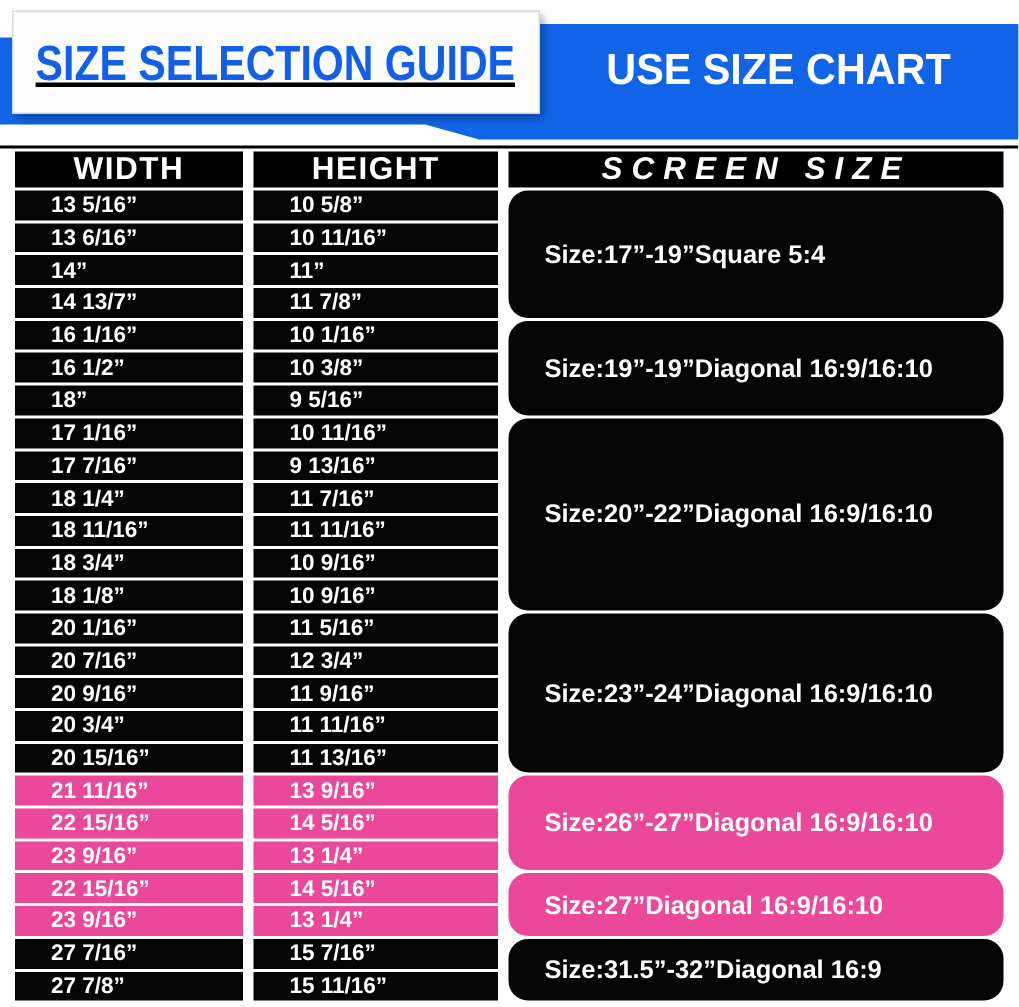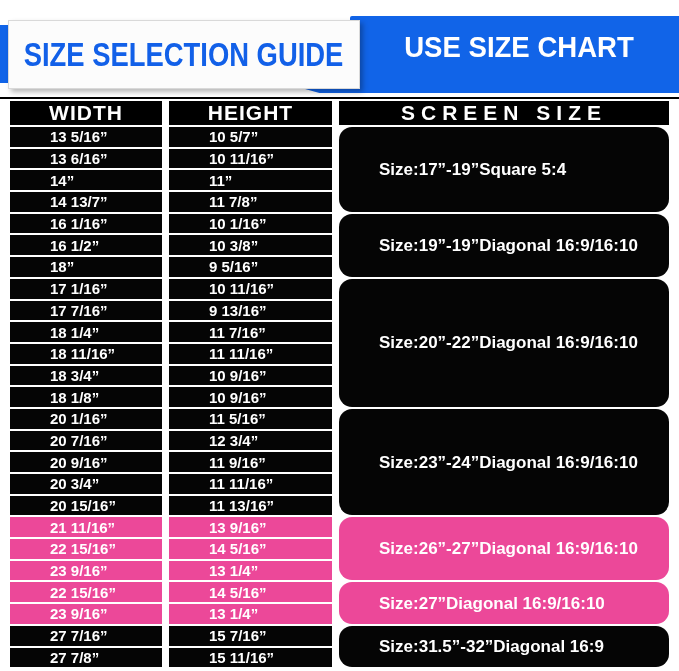--- a/index.html
+++ b/index.html
@@ -4,48 +4,48 @@
 <style>
   html,body{margin:0;padding:0;}
   body{
     width:679px;height:671px;overflow:hidden;background:#ffffff;
     font-family:"Liberation Sans",sans-serif;
   }
   
   .banner{position:relative;width:679px;height:97px;}
   .ribbon-svg{position:absolute;left:0;top:0;}
   .title-box{
-    position:absolute;left:8px;top:20px;width:350px;height:67px;
+    position:absolute;left:8px;top:7px;width:350px;height:67px;
     background:#fcfcfc;border:1px solid #d9d9d9;
     box-shadow:3px 3px 5px rgba(0,0,0,.28);
-    display:flex;align-items:center;justify-content:center;
+    display:flex;align-items:center;justify-content:center;text-decoration:underline;
   }
   .title-text{
     color:#1260e8;font-weight:bold;font-size:33px;white-space:nowrap;
     transform:scaleX(.83);letter-spacing:0px;
   }
   .banner-text{
     position:absolute;left:368px;top:31px;width:302px;text-align:center;
     color:#ffffff;font-weight:bold;font-size:29px;white-space:nowrap;
     transform:scaleX(.95);
   }
   
   .chart-wrap{border-top:2px solid #000;}
   table.size-chart{
     border-collapse:separate;border-spacing:7px 2px;
     margin-left:3px;width:673px;table-layout:fixed;
   }
   table.size-chart th{
     background:#000000;color:#ffffff;font-weight:bold;font-size:21px;
     height:24px;padding:0;text-align:center;letter-spacing:1px;
   }
-  table.size-chart th.screen-header{letter-spacing:6px;}
+  table.size-chart th.screen-header{letter-spacing:6px;font-style:italic;}
   table.size-chart td{
     background:#050505;color:#ffffff;font-weight:bold;font-size:15px;
-    height:19.7px;padding:0 0 0 40px;text-align:left;white-space:nowrap;
+    height:19.7px;padding:0 0 0 24px;text-align:left;white-space:nowrap;
     vertical-align:middle;line-height:1;
   }
   table.size-chart td.screen{font-size:17px;letter-spacing:0px;border-radius:13px;}
   table.size-chart tr.blue td{background:#ec4899;}
 </style>
 </head>
 <body>
 
 <div class="banner">
   <svg class="ribbon-svg" width="679" height="97" viewBox="0 0 679 97">
@@ -67,21 +67,21 @@
     <thead>
       <tr>
         <th>WIDTH</th>
         <th>HEIGHT</th>
         <th class="screen-header">SCREEN SIZE</th>
       </tr>
     </thead>
     <tbody>
         <tr class="black">
           <td>13 5/16”</td>
-          <td>10 5/7”</td>
+          <td>10 5/8”</td>
           <td rowspan="4" class="screen">Size:17”-19”Square 5:4</td>
         </tr>
         <tr class="black">
           <td>13 6/16”</td>
           <td>10 11/16”</td>
         </tr>
         <tr class="black">
           <td>14”</td>
           <td>11”</td>
         </tr>

